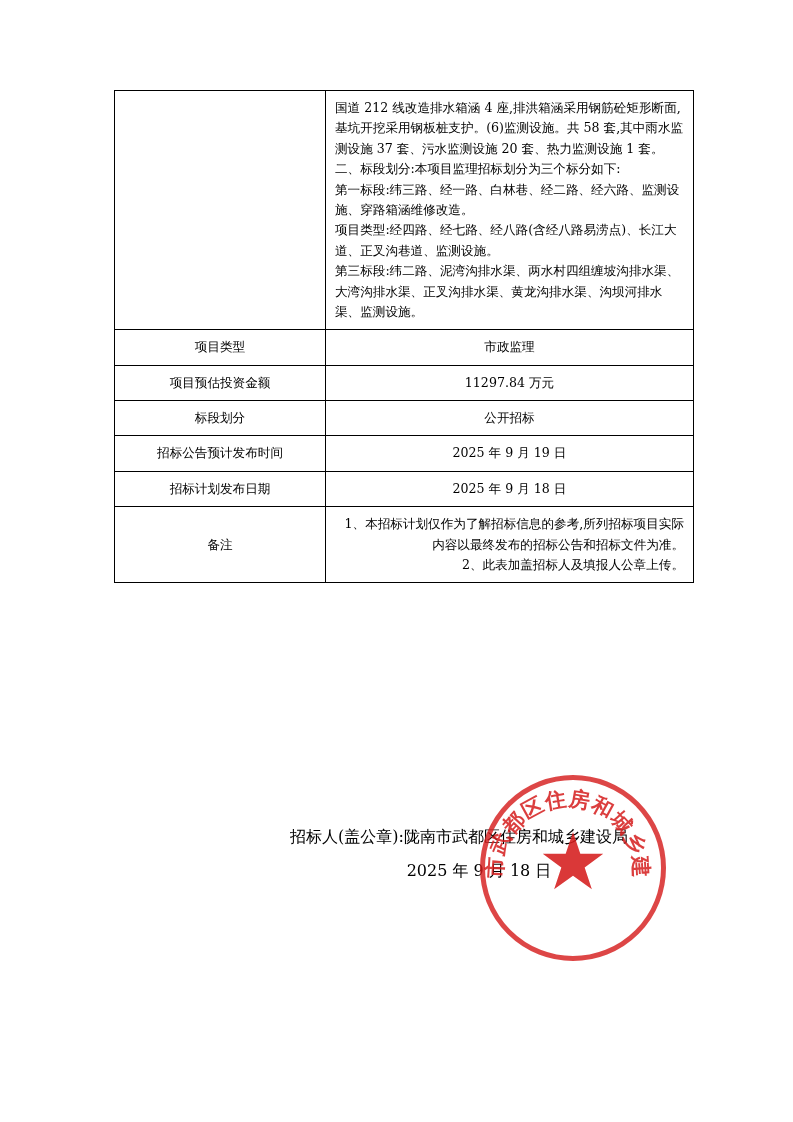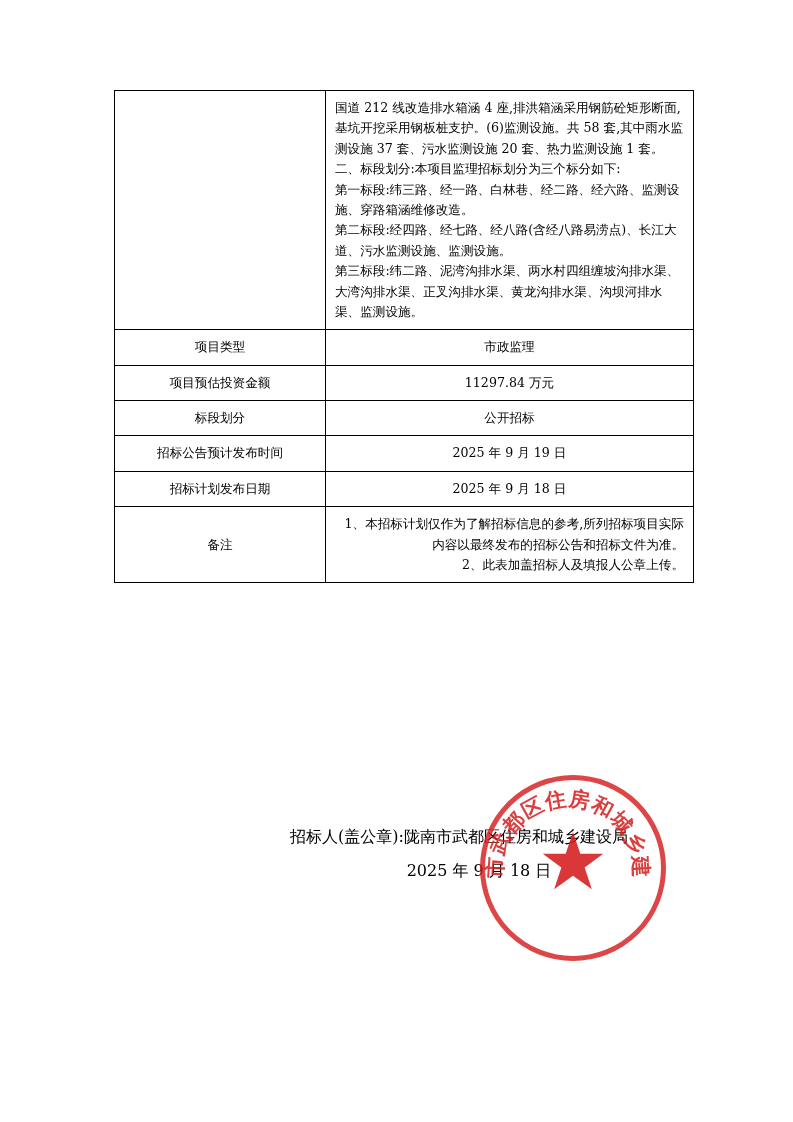--- a/index.html
+++ b/index.html
@@ -136,21 +136,21 @@
 <div class="page">
 
   <table class="doc-table">
     <tbody>
       <tr>
         <td class="blank-cell"></td>
         <td class="desc-cell">
           <p>国道 212 线改造排水箱涵 4 座,排洪箱涵采用钢筋砼矩形断面,基坑开挖采用钢板桩支护。(6)监测设施。共 58 套,其中雨水监测设施 37 套、污水监测设施 20 套、热力监测设施 1 套。</p>
           <p>二、标段划分:本项目监理招标划分为三个标分如下:</p>
           <p>第一标段:纬三路、经一路、白林巷、经二路、经六路、监测设施、穿路箱涵维修改造。</p>
-          <p>第二标段:经四路、经七路、经八路(含经八路易涝点)、长江大道、污水监测设施、监测设施。</p>
+          <p>项目类型:经四路、经七路、经八路(含经八路易涝点)、长江大道、正叉沟巷道、监测设施。</p>
           <p>第三标段:纬二路、泥湾沟排水渠、两水村四组缠坡沟排水渠、大湾沟排水渠、正叉沟排水渠、黄龙沟排水渠、沟坝河排水渠、监测设施。</p>
         </td>
       </tr>
 
       <tr>
         <td class="label-cell">项目类型</td>
         <td class="value-cell">市政监理</td>
       </tr>
 
       <tr>

